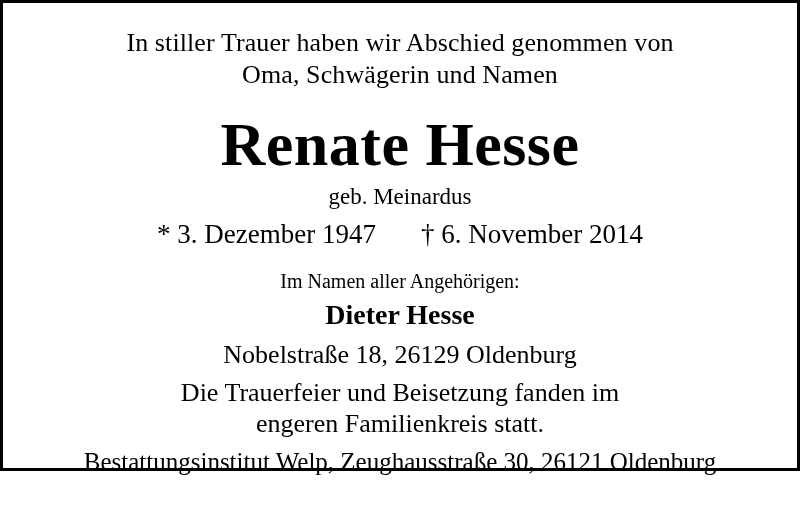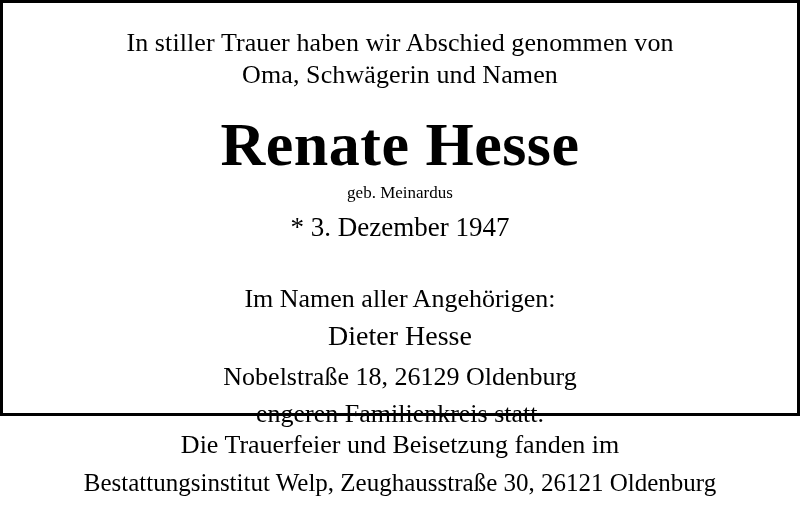--- a/index.html
+++ b/index.html
@@ -10,21 +10,21 @@
   body {
     width: 800px;
     height: 518px;
     font-family: "Liberation Serif", serif;
     color: #000000;
     overflow: hidden;
   }
   .notice {
     box-sizing: border-box;
     width: 800px;
-    height: 416px;
+    height: 471px;
     border: 3px solid #000000;
     background: #ffffff;
     padding: 24px 30px 36px 30px;
     display: flex;
     flex-direction: column;
     align-items: center;
     justify-content: flex-start;
     text-align: center;
   }
   .intro {
@@ -37,41 +37,41 @@
     white-space: nowrap;
   }
   .name {
     font-size: 62px;
     font-weight: bold;
     letter-spacing: 0.5px;
     margin-top: 22px;
     line-height: 1.05;
   }
   .maiden {
-    font-size: 17px;
+    font-size: 23px;
     margin-top: 6px;
     line-height: 1.1;
   }
   .dates {
     font-size: 27px;
     margin-top: 11px;
     line-height: 1.1;
     display: flex;
     justify-content: center;
     gap: 45px;
     white-space: nowrap;
   }
   .on-behalf {
-    font-size: 26px;
-    margin-top: 41px;
+    font-size: 20px;
+    margin-top: 20px;
     line-height: 1.15;
   }
   .relative-name {
     font-size: 28px;
-    font-weight: normal;
+    font-weight: bold;
     margin-top: 7px;
     line-height: 1.1;
   }
   .address {
     font-size: 26px;
     margin-top: 9px;
     line-height: 1.2;
     text-align: center;
   }
   .ceremony {
@@ -98,28 +98,29 @@
     <div>In stiller Trauer haben wir Abschied genommen von</div>
     <div>Oma, Schwägerin und Namen</div>
   </div>
 
   <div class="name">Renate Hesse</div>
 
   <div class="maiden">geb. Meinardus</div>
 
   <div class="dates">
     <span>* 3. Dezember 1947</span>
+    <span>† 6. November 2014</span>
   </div>
 
   <div class="on-behalf">Im Namen aller Angehörigen:</div>
 
   <div class="relative-name">Dieter Hesse</div>
 
   <div class="address">Nobelstraße 18, 26129 Oldenburg</div>
 
   <div class="ceremony">
+    <div>Die Trauerfeier und Beisetzung fanden im</div>
     <div>engeren Familienkreis statt.</div>
-    <div>Die Trauerfeier und Beisetzung fanden im</div>
   </div>
 
   <div class="funeral-home">Bestattungsinstitut Welp, Zeughausstraße 30, 26121 Oldenburg</div>
 
 </div>
 
 </body></html>

